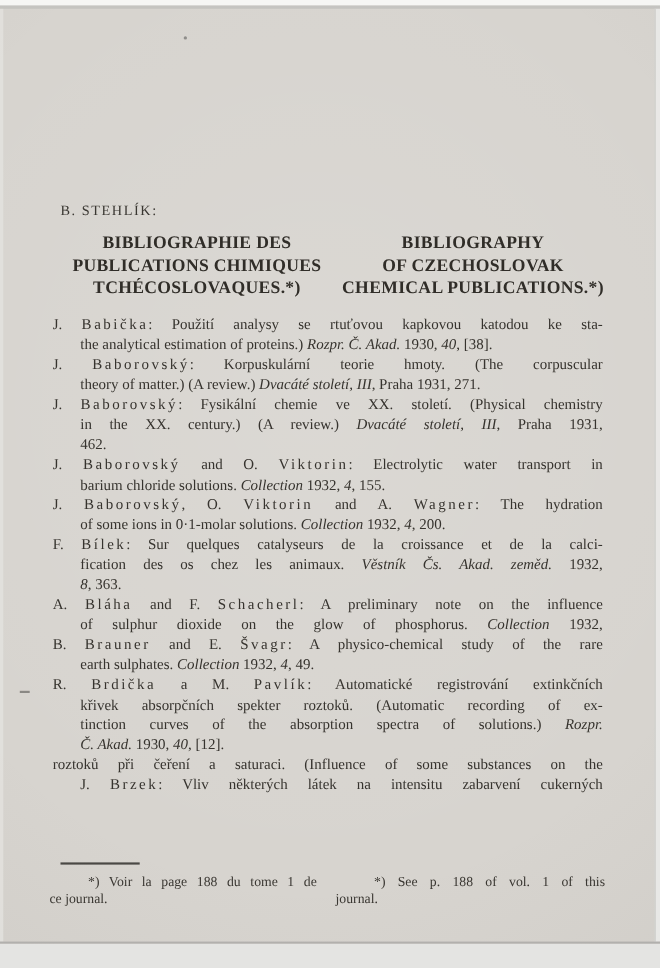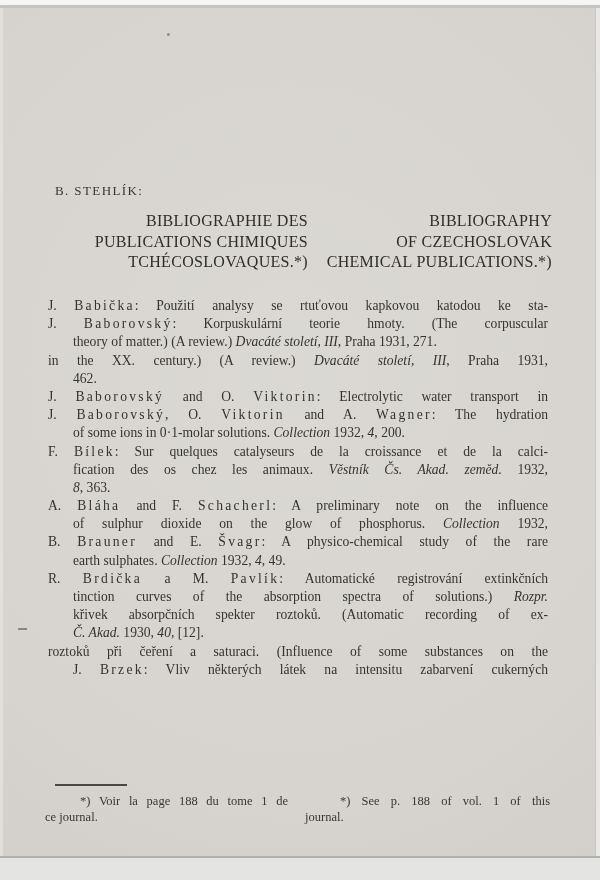--- a/index.html
+++ b/index.html
@@ -31,27 +31,27 @@
   
   .author-heading {
     position: absolute; left: 55px; top: 183px;
     font-size: 13px; letter-spacing: 1.4px; color: #3a3732;
   }
   
   .titles {
     position: absolute; left: 50px; top: 211px; width: 502px;
     display: flex;
   }
-  .title-col { font-weight: normal; font-size: 16px; line-height: 20.5px; text-align: right; letter-spacing: 0.3px; color: #302d28; }
+  .title-col { font-weight: bold; font-size: 16px; line-height: 20.5px; text-align: center; letter-spacing: 0.3px; color: #302d28; }
   .title-col.left  { width: 258px; }
   .title-col.right { width: 244px; }
 
   
   .entries {
-    position: absolute; left: 48px; top: 297px; width: 500px;
+    position: absolute; left: 48px; top: 286px; width: 500px;
     font-size: 13.6px; line-height: 18.2px; color: #36332e;
   }
   .bline { padding-left: 25px; height: 18.2px; overflow: hidden; }
   .bline:first-child { padding-left: 0; }
   .bline.just { text-align: justify; text-align-last: justify; }
   .seg-sp { letter-spacing: 2.3px; }
   .seg-i  { font-style: italic; }
 
   
   .footnote-rule { position: absolute; left: 55px; top: 784px; width: 72px; height: 2px; background: #4a4844; }
@@ -89,53 +89,56 @@
     <div class="title-col right">
       <div>BIBLIOGRAPHY</div>
       <div>OF CZECHOSLOVAK</div>
       <div>CHEMICAL PUBLICATIONS.*)</div>
     </div>
   </div>
 
   <div class="entries">
       <div>
         <div class="bline just"><span class="seg-n">J. </span><span class="seg-sp">Babička</span><span class="seg-n">: Použití analysy se rtuťovou kapkovou katodou ke sta-</span></div>
+        <div class="bline"><span class="seg-n">the analytical estimation of proteins.) </span><span class="seg-i">Rozpr. Č. Akad.</span><span class="seg-n"> 1930, </span><span class="seg-i">40</span><span class="seg-n">, [38].</span></div>
       </div>
       <div>
         <div class="bline just"><span class="seg-n">J. </span><span class="seg-sp">Baborovský</span><span class="seg-n">: Korpuskulární teorie hmoty. (The corpuscular</span></div>
         <div class="bline"><span class="seg-n">theory of matter.) (A review.) </span><span class="seg-i">Dvacáté století, III</span><span class="seg-n">, Praha 1931, 271.</span></div>
       </div>
       <div>
+        <div class="bline just"><span class="seg-n">J. </span><span class="seg-sp">Baborovský</span><span class="seg-n">: Fysikální chemie ve XX. století. (Physical chemistry</span></div>
         <div class="bline just"><span class="seg-n">in the XX. century.) (A review.) </span><span class="seg-i">Dvacáté století, III</span><span class="seg-n">, Praha 1931,</span></div>
         <div class="bline"><span class="seg-n">462.</span></div>
       </div>
       <div>
         <div class="bline just"><span class="seg-n">J. </span><span class="seg-sp">Baborovský</span><span class="seg-n"> and O. </span><span class="seg-sp">Viktorin</span><span class="seg-n">: Electrolytic water transport in</span></div>
+        <div class="bline"><span class="seg-n">barium chloride solutions. </span><span class="seg-i">Collection</span><span class="seg-n"> 1932, </span><span class="seg-i">4</span><span class="seg-n">, 155.</span></div>
       </div>
       <div>
         <div class="bline just"><span class="seg-n">J. </span><span class="seg-sp">Baborovský</span><span class="seg-n">, O. </span><span class="seg-sp">Viktorin</span><span class="seg-n"> and A. </span><span class="seg-sp">Wagner</span><span class="seg-n">: The hydration</span></div>
         <div class="bline"><span class="seg-n">of some ions in 0·1-molar solutions. </span><span class="seg-i">Collection</span><span class="seg-n"> 1932, </span><span class="seg-i">4</span><span class="seg-n">, 200.</span></div>
       </div>
       <div>
         <div class="bline just"><span class="seg-n">F. </span><span class="seg-sp">Bílek</span><span class="seg-n">: Sur quelques catalyseurs de la croissance et de la calci-</span></div>
         <div class="bline just"><span class="seg-n">fication des os chez les animaux. </span><span class="seg-i">Věstník Čs. Akad. zeměd.</span><span class="seg-n"> 1932,</span></div>
         <div class="bline"><span class="seg-i">8</span><span class="seg-n">, 363.</span></div>
       </div>
       <div>
         <div class="bline just"><span class="seg-n">A. </span><span class="seg-sp">Bláha</span><span class="seg-n"> and F. </span><span class="seg-sp">Schacherl</span><span class="seg-n">: A preliminary note on the influence</span></div>
         <div class="bline just"><span class="seg-n">of sulphur dioxide on the glow of phosphorus. </span><span class="seg-i">Collection</span><span class="seg-n"> 1932,</span></div>
       </div>
       <div>
         <div class="bline just"><span class="seg-n">B. </span><span class="seg-sp">Brauner</span><span class="seg-n"> and E. </span><span class="seg-sp">Švagr</span><span class="seg-n">: A physico-chemical study of the rare</span></div>
         <div class="bline"><span class="seg-n">earth sulphates. </span><span class="seg-i">Collection</span><span class="seg-n"> 1932, </span><span class="seg-i">4</span><span class="seg-n">, 49.</span></div>
       </div>
       <div>
         <div class="bline just"><span class="seg-n">R. </span><span class="seg-sp">Brdička</span><span class="seg-n"> a M. </span><span class="seg-sp">Pavlík</span><span class="seg-n">: Automatické registrování extinkčních</span></div>
+        <div class="bline just"><span class="seg-n">křivek absorpčních spekter roztoků. (Automatic recording of ex-</span></div>
         <div class="bline just"><span class="seg-n">tinction curves of the absorption spectra of solutions.) </span><span class="seg-i">Rozpr.</span></div>
-        <div class="bline just"><span class="seg-n">křivek absorpčních spekter roztoků. (Automatic recording of ex-</span></div>
         <div class="bline"><span class="seg-i">Č. Akad.</span><span class="seg-n"> 1930, </span><span class="seg-i">40</span><span class="seg-n">, [12].</span></div>
       </div>
       <div>
         <div class="bline just"><span class="seg-n">roztoků při čeření a saturaci. (Influence of some substances on the</span></div>
         <div class="bline just"><span class="seg-n">J. </span><span class="seg-sp">Brzek</span><span class="seg-n">: Vliv některých látek na intensitu zabarvení cukerných</span></div>
       </div>
     </div>
 
   <div class="footnote-rule"></div>
   <div class="footnotes">

